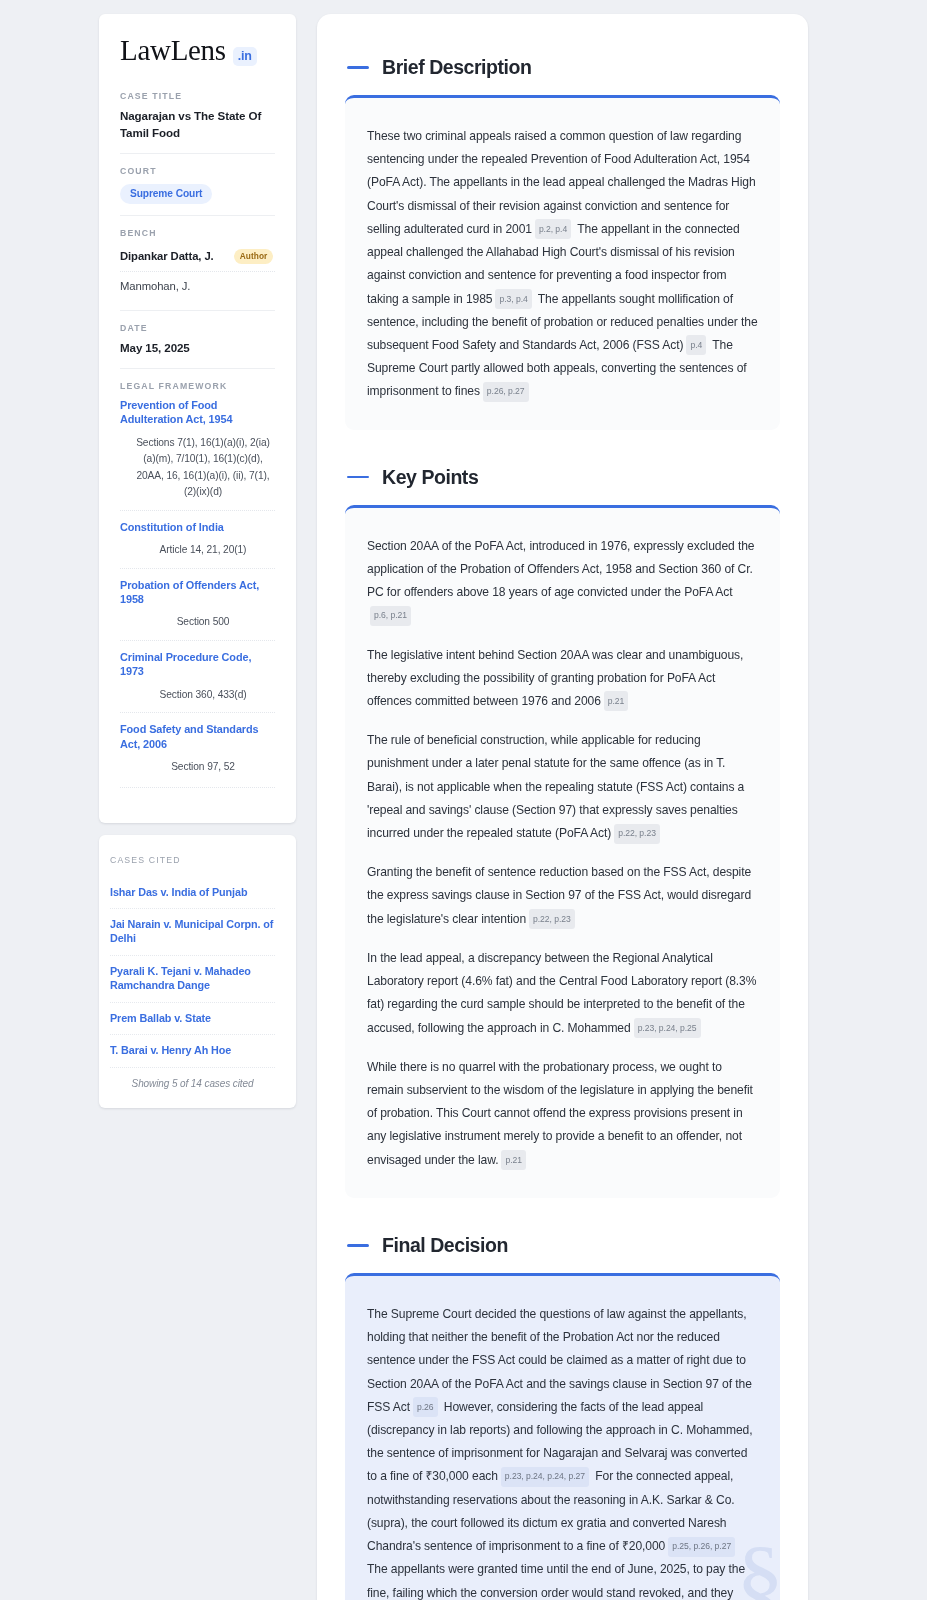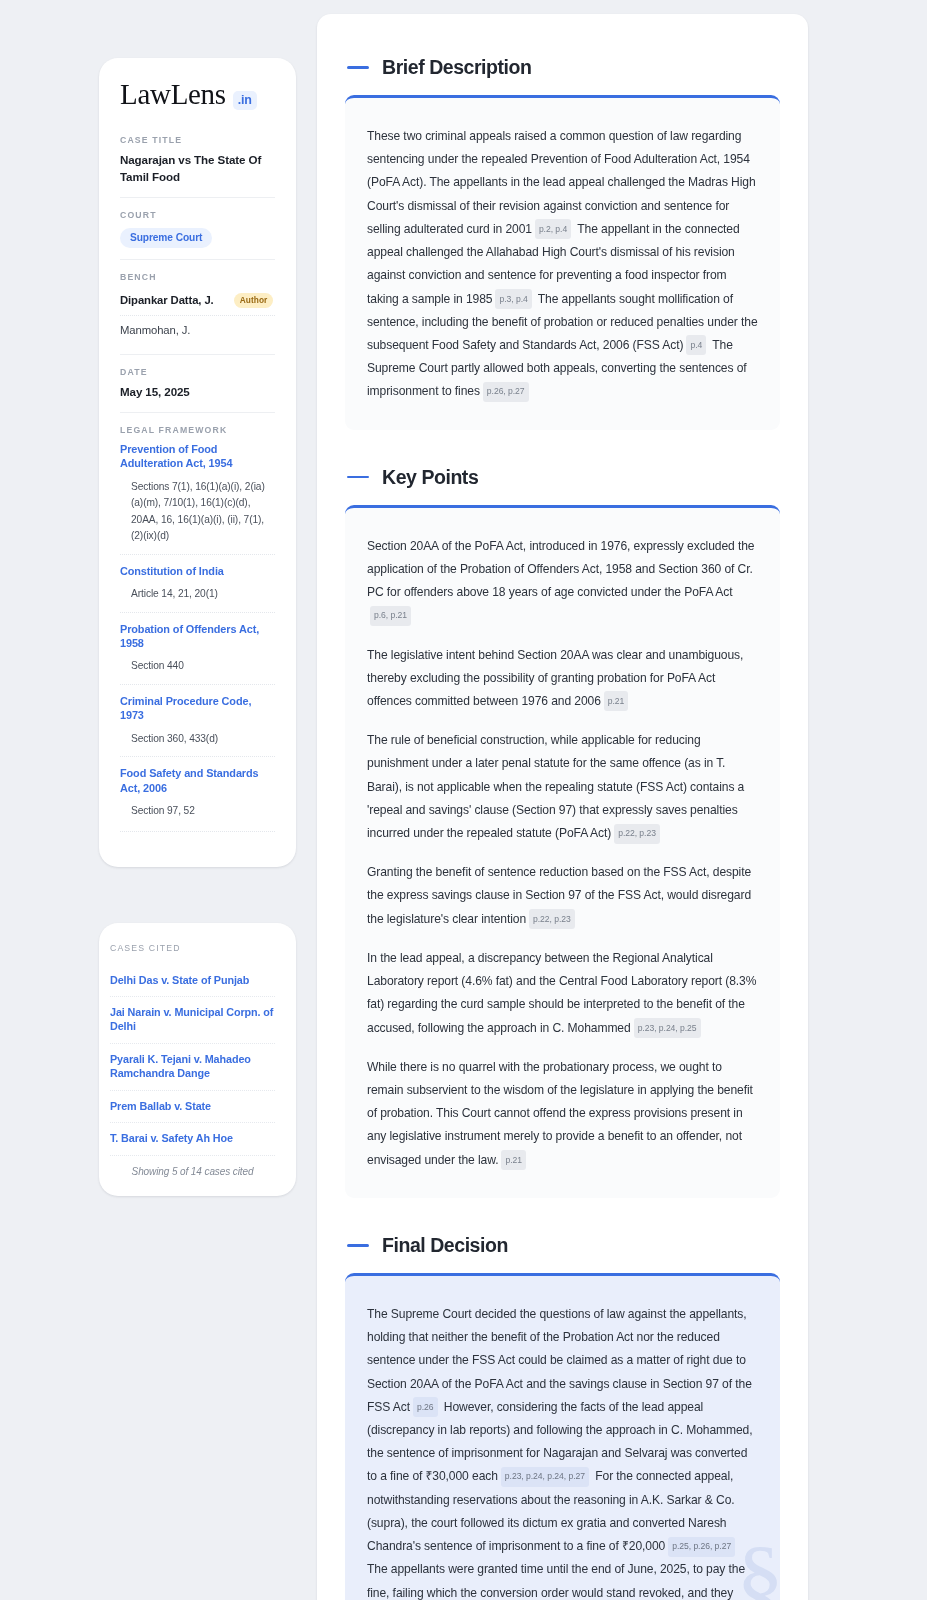--- a/index.html
+++ b/index.html
@@ -27,23 +27,22 @@
     width: 197px;
     margin-left: 99px;
     flex: 0 0 197px;
     display: flex;
     flex-direction: column;
     gap: 12px;
   }
 
   .card {
     background: #ffffff;
-    border-radius: 19px;
+    border-radius: 6px;
     box-shadow: 0 1px 3px rgba(16,24,40,0.07), 0 1px 2px rgba(16,24,40,0.04);
-    margin-top: 44px;
   }
 
   .side-card { padding: 22px 21px 24px 21px; }
 
   .brand {
     display: flex;
     align-items: baseline;
     gap: 7px;
     margin-bottom: 25px;
   }
@@ -126,20 +125,21 @@
     line-height: 1.32;
     letter-spacing: -0.1px;
     margin-bottom: 8px;
   }
   .law-sections {
     font-size: 10.2px;
     line-height: 1.62;
     color: #4a505b;
     padding-left: 11px;
     letter-spacing: -0.1px;
+    text-align: center;
   }
   .law-list-end { border-top: 1px dotted #e4e7ec; margin-top: 2px; }
 
   .cases-card { padding: 20px 21px 19px 11px; }
   .cases-label {
     font-size: 8.7px;
     letter-spacing: 1.15px;
     color: #9aa1ad;
     text-transform: uppercase;
     margin-bottom: 12px;
@@ -295,42 +295,42 @@
         <div class="law-group" style="padding-top:0">
           <div class="law-title">Prevention of Food Adulteration Act, 1954</div>
           <div class="law-sections">Sections 7(1), 16(1)(a)(i), 2(ia)(a)(m), 7/10(1), 16(1)(c)(d), 20AA, 16, 16(1)(a)(i), (ii), 7(1), (2)(ix)(d)</div>
         </div>
         <div class="law-group">
           <div class="law-title">Constitution of India</div>
           <div class="law-sections">Article 14, 21, 20(1)</div>
         </div>
         <div class="law-group">
           <div class="law-title">Probation of Offenders Act, 1958</div>
-          <div class="law-sections">Section 440</div>
+          <div class="law-sections">Section 500</div>
         </div>
         <div class="law-group">
           <div class="law-title">Criminal Procedure Code, 1973</div>
           <div class="law-sections">Section 360, 433(d)</div>
         </div>
         <div class="law-group">
           <div class="law-title">Food Safety and Standards Act, 2006</div>
           <div class="law-sections">Section 97, 52</div>
         </div>
         <div class="law-list-end"></div>
       </div>
 
     </div>
 
     <div class="card cases-card">
       <div class="cases-label">CASES CITED</div>
-      <div class="case-item">Delhi Das v. State of Punjab</div>
+      <div class="case-item">Ishar Das v. India of Punjab</div>
       <div class="case-item">Jai Narain v. Municipal Corpn. of Delhi</div>
       <div class="case-item">Pyarali K. Tejani v. Mahadeo Ramchandra Dange</div>
       <div class="case-item">Prem Ballab v. State</div>
-      <div class="case-item">T. Barai v. Safety Ah Hoe</div>
+      <div class="case-item">T. Barai v. Henry Ah Hoe</div>
       <div class="cases-footer">Showing 5 of 14 cases cited</div>
     </div>
 
   </aside>
 
   <main class="main">
 
     <section class="section">
       <div class="section-head">
         <span class="dash"></span>

